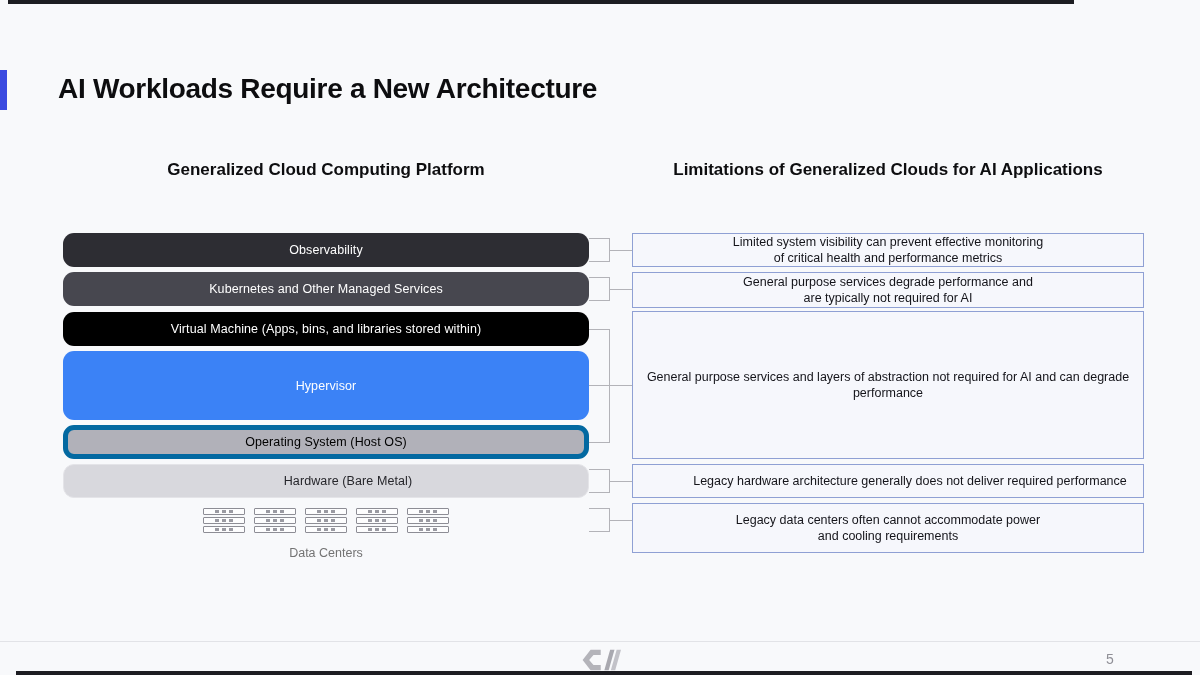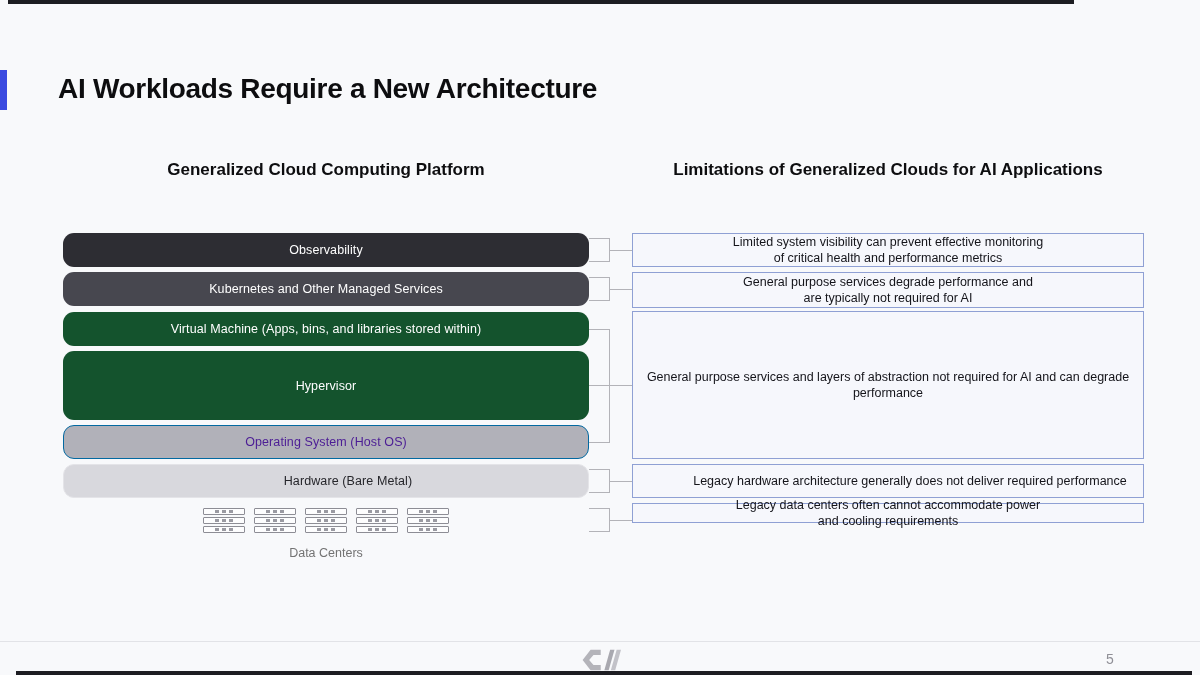--- a/index.html
+++ b/index.html
@@ -18,37 +18,37 @@
   .col-header.left { left:63px; width:526px; }
   .col-header.right { left:632px; width:512px; }
 
   .layer {
     position:absolute; left:63px; width:526px; border-radius:11px;
     display:flex; align-items:center; justify-content:center;
     font-size:12.5px; letter-spacing:0.1px;
   }
   .layer-0 { top:233px; height:34px; background:#2d2d33; color:#fff; }
   .layer-1 { top:272px; height:34px; background:#47474f; color:#fff; }
-  .layer-2 { top:312px; height:34px; background:#14532d; color:#fff; }
-  .layer-3 { top:351px; height:69px; background:#14532d; color:#fdfdfe; }
-  .layer-4 { top:425px; height:34px; background:#b1b1b9; color:#4c1d95; border:1px solid #0369a1; }
+  .layer-2 { top:312px; height:34px; background:#000000; color:#fff; }
+  .layer-3 { top:351px; height:69px; background:#3b82f6; color:#fdfdfe; }
+  .layer-4 { top:425px; height:34px; background:#b1b1b9; color:#000000; border:5px solid #0369a1; }
   .layer-5 { top:464px; height:34px; background:#d8d8dd; color:#26262b; border:1px solid #e4e4e8;padding-left:44px; }
 
   .limit {
     position:absolute; left:632px; width:512px;
     background:#f6f7fc; border:1px solid #8fa0d4;
     display:flex; align-items:center; justify-content:center;
     text-align:center; font-size:12.5px; line-height:1.28;
     color:#14141a; white-space:pre-line;
   }
   .limit-0 { top:233px; height:34px; }
   .limit-1 { top:272px; height:36px; }
   .limit-2 { top:311px; height:148px; }
   .limit-3 { top:464px; height:34px;padding-left:44px; }
-  .limit-4 { top:503px; height:20px; }
+  .limit-4 { top:503px; height:50px; }
 
   .bracket {
     position:absolute; left:589px; width:21px;
     border:1px solid #b3b3b8; border-left:none; background:transparent;
   }
   .bracket-0 { top:238px; height:24px; }
   .bracket-1 { top:277px; height:24px; }
   .bracket-2 { top:329px; height:114px; }
   .bracket-3 { top:469px; height:24px; }
   .bracket-4 { top:508px; height:24px; }

